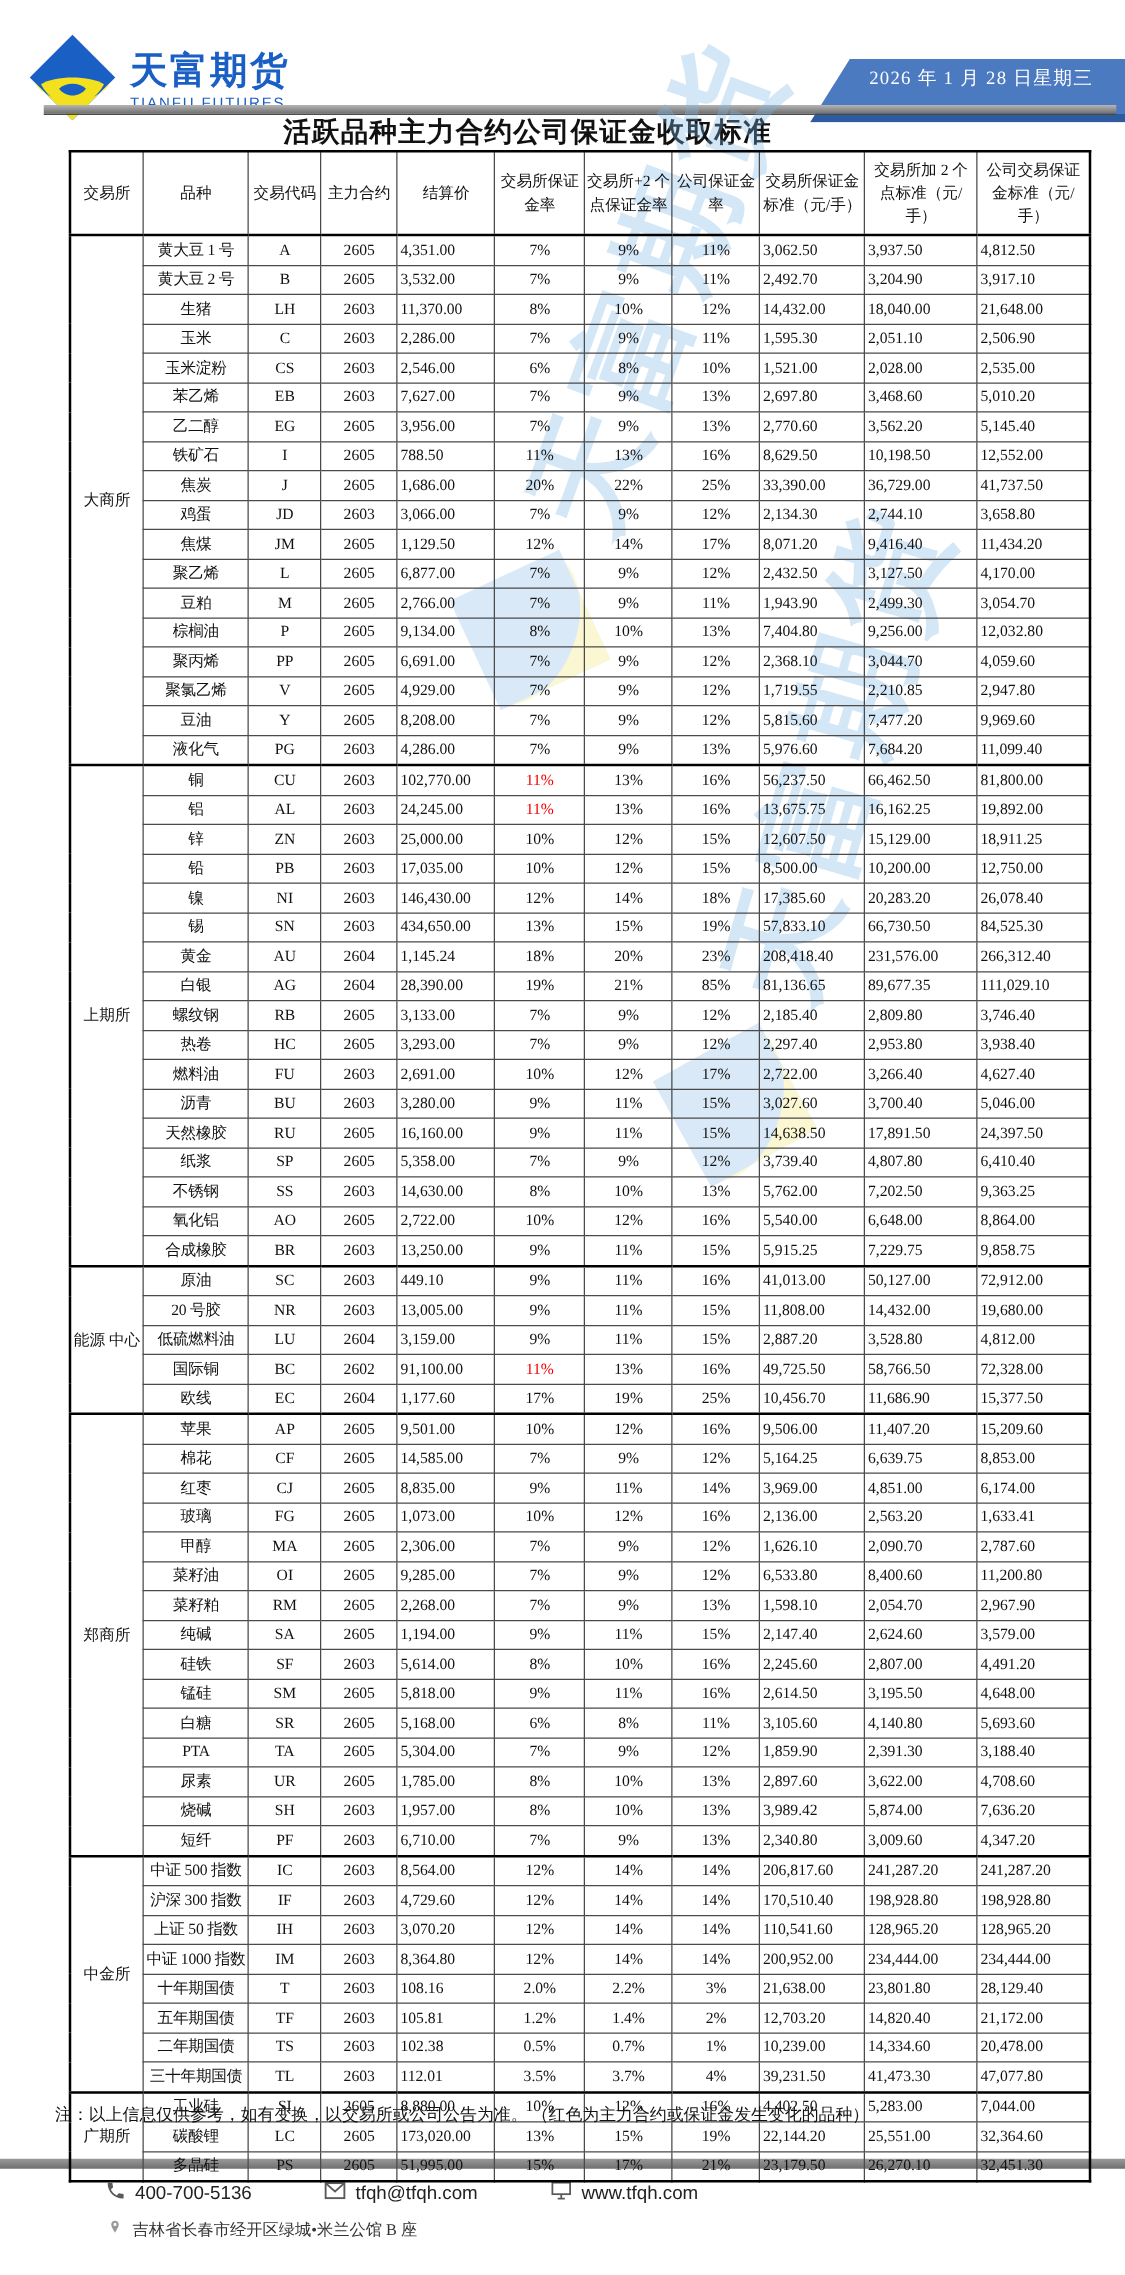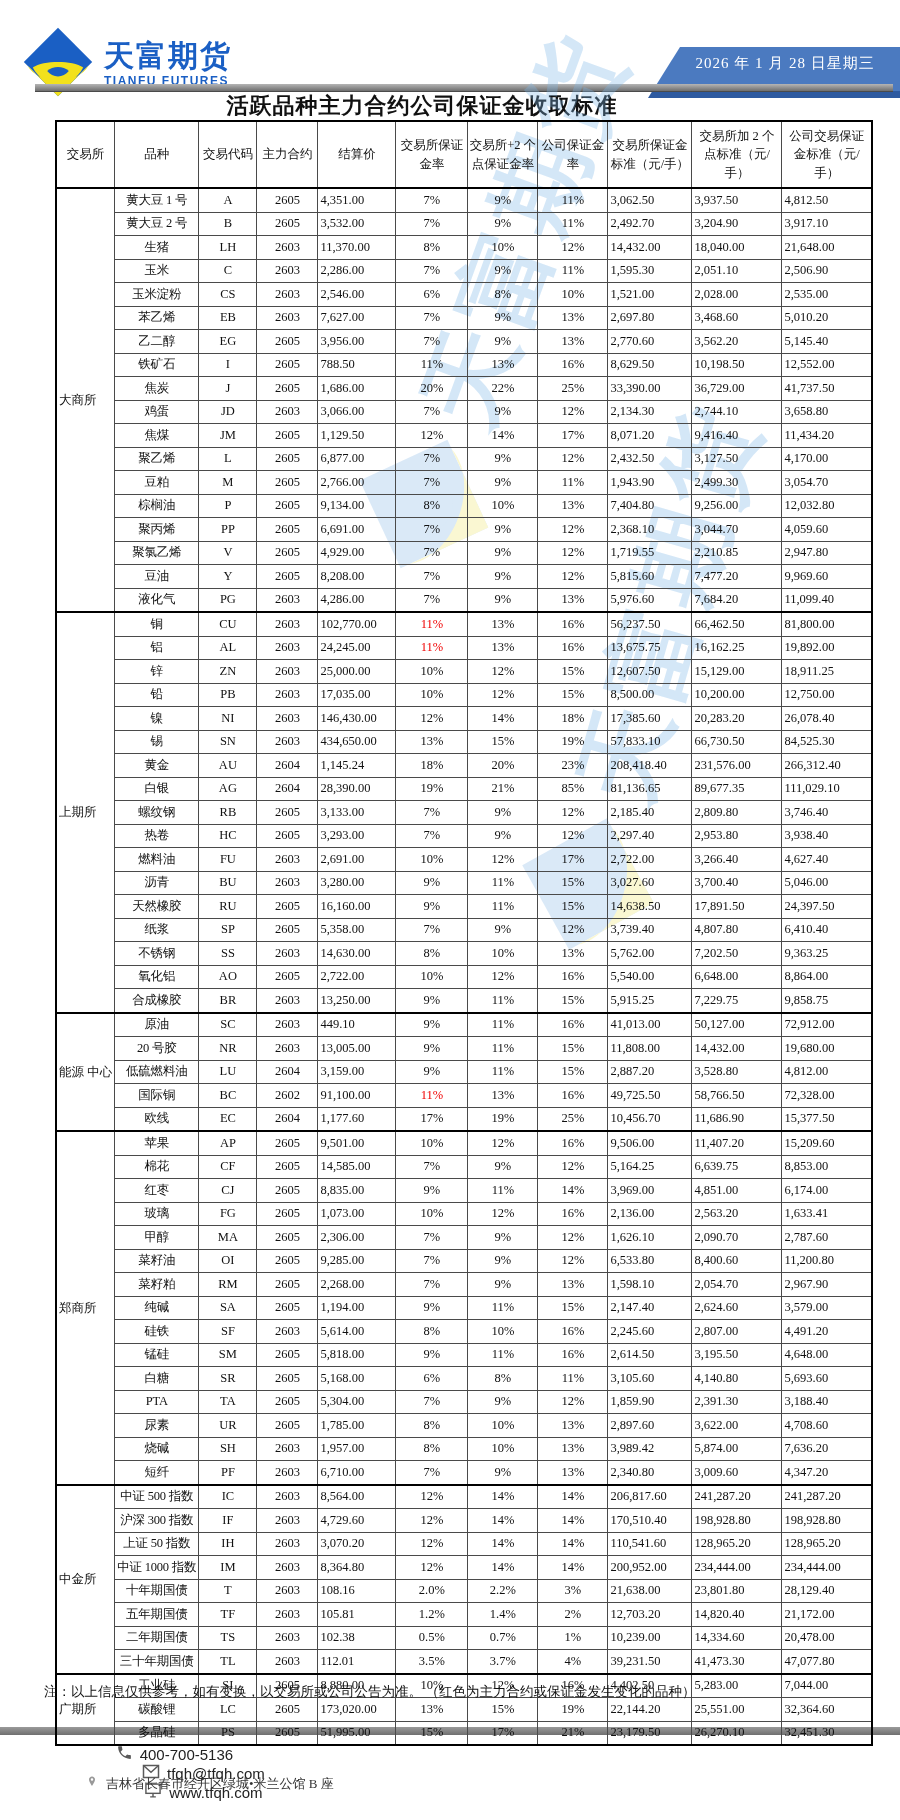--- a/index.html
+++ b/index.html
@@ -4,21 +4,21 @@
 <style>
   html,body{margin:0;padding:0;}
   body{
     width:900px;height:1820px;position:relative;background:#fff;overflow:hidden;
     font-family:"Liberation Serif","DejaVu Serif",serif;color:#111;
   }
   
   .logo{position:absolute;left:22px;top:26px;display:flex;align-items:center;gap:10px;}
   .logo-text{display:flex;flex-direction:column;line-height:1;}
   .brand-cn{font-size:30px;font-weight:bold;color:#1a5fc4;letter-spacing:2px;font-family:"Liberation Sans","DejaVu Sans",sans-serif;}
-  .brand-en{font-size:12px;font-weight:bold;color:#1a5fc4;letter-spacing:1.5px;margin-top:4px;font-family:"Liberation Sans","DejaVu Sans",sans-serif;}
+  .brand-en{font-size:12px;font-weight:normal;color:#1a5fc4;letter-spacing:1.5px;margin-top:4px;font-family:"Liberation Sans","DejaVu Sans",sans-serif;}
   .date-banner{
     position:absolute;top:47px;left:648px;width:274px;height:51px;
     background:linear-gradient(#4b7ac0 0 86%,#2e5aa0 86% 100%);
     clip-path:polygon(32px 0,100% 0,100% 100%,0 100%);
     color:#fff;text-align:center;line-height:33px;font-size:15px;letter-spacing:1px;
   }
   .gray-bar{position:absolute;top:84px;left:35px;width:858px;height:7px;
     background:linear-gradient(#b5b5b5,#6e6e6e);border-bottom:1px solid #4a4a4a;}
   .page-title{position:absolute;top:91px;left:0;width:844px;text-align:center;
     font-size:22px;font-weight:bold;letter-spacing:1px;}
@@ -27,31 +27,31 @@
   .wm-text{font-size:96px;font-weight:bold;color:rgba(125,182,232,0.33);letter-spacing:6px;white-space:nowrap;
     font-family:"Liberation Sans","DejaVu Sans",sans-serif;}
   
   table.margin{position:absolute;top:120px;left:55px;z-index:1;border-collapse:collapse;table-layout:fixed;
     background:transparent;}
   table.margin th,table.margin td{border:1px solid #4a4a4a;overflow:hidden;}
   table.margin{border:2px solid #000;}
   table.margin th{height:63px;font-weight:normal;font-size:12.5px;line-height:1.45;padding:1px 1px;text-align:center;}
   table.margin td{height:22.5px;font-size:12.5px;padding:0 2px;white-space:nowrap;}
   tr.sec-first td{border-top:2px solid #000;}
-  td.exch{text-align:left;font-size:13px;white-space:pre-line;line-height:1.3;border-right:1px solid #4a4a4a;border-radius:12px;}
+  td.exch{text-align:center;font-size:13px;white-space:pre-line;line-height:1.3;border-right:1px solid #4a4a4a;border-radius:12px;}
   td.prod{text-align:center;font-size:11.5px;letter-spacing:-0.2px;}
   td.code,td.contract{text-align:center;}
   td.settle,td.std{text-align:left;padding-left:3px;}
   td.rate{text-align:center;}
   td.red{color:#f00000;}
   
   .note{position:absolute;top:1683px;left:44px;font-size:13.5px;z-index:1;}
   
   .footer-bar{position:absolute;top:1727px;left:0;width:900px;height:8px;background:linear-gradient(#9a9a9a,#6f6f6f);}
-  .contact-row{position:absolute;top:1744px;left:84px;display:flex;align-items:center;font-family:"Liberation Sans","DejaVu Sans",sans-serif;flex-direction:column;}
+  .contact-row{position:absolute;top:1744px;left:84px;display:flex;align-items:center;font-family:"Liberation Sans","DejaVu Sans",sans-serif;}
   .contact-item{display:flex;align-items:center;gap:7px;font-size:15px;color:#222;}
   .contact-item + .contact-item{margin-left:58px;}
   .addr-row{position:absolute;top:1774px;left:86px;display:flex;align-items:center;gap:8px;font-size:13px;color:#333;}
   .icn{display:inline-block;}
 </style>
 </head>
 <body>
 
 <div class="logo">
   <span class="icn">

